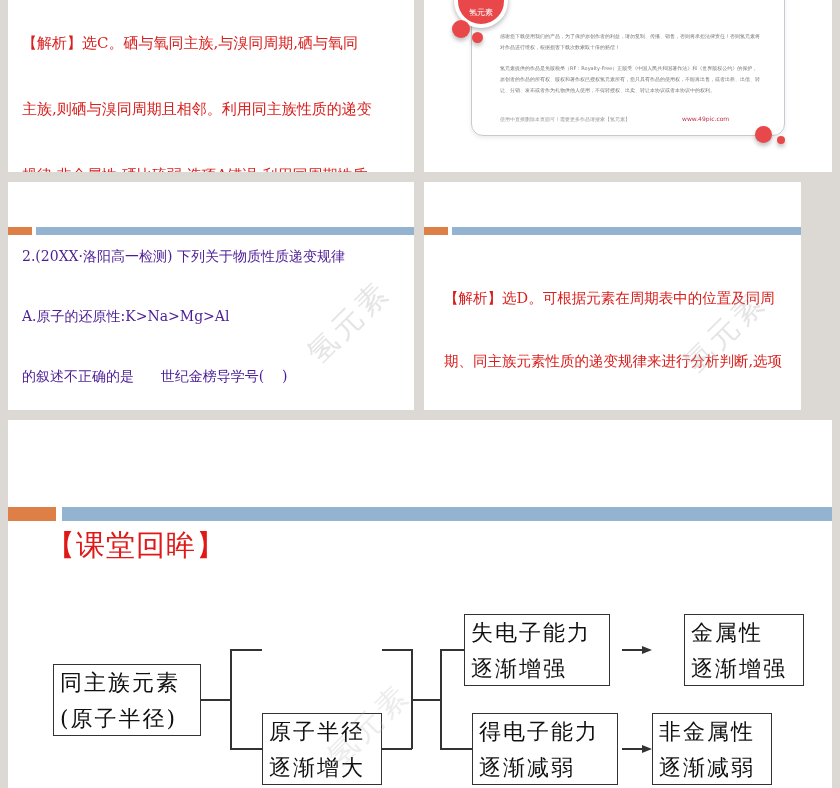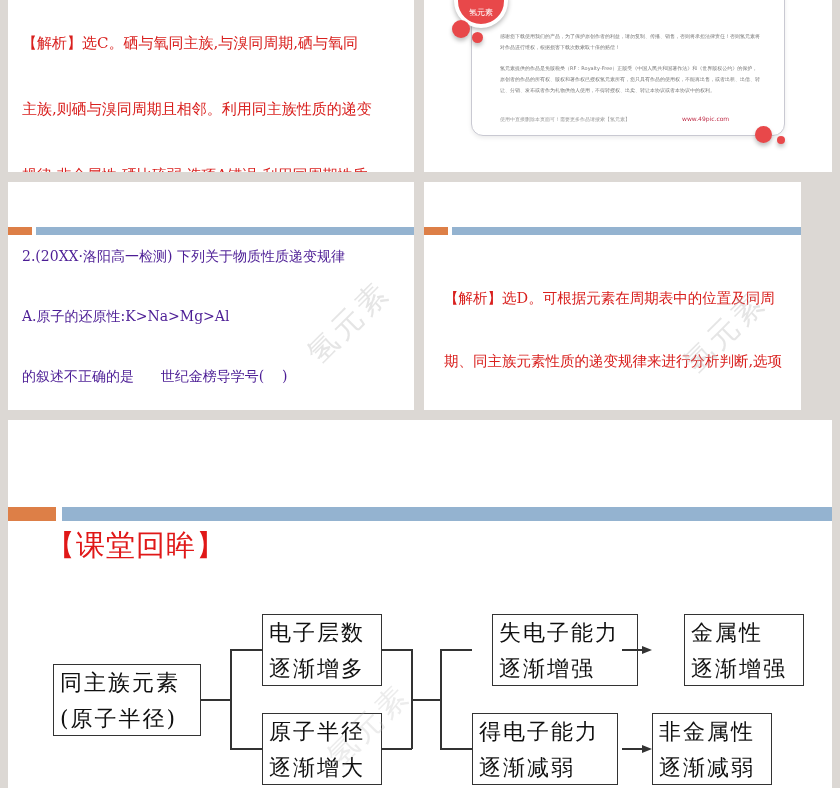--- a/index.html
+++ b/index.html
@@ -107,38 +107,34 @@
   <div style="position:absolute; left:0; top:0; width:824px; height:368px;">
     <div class="fbox" style="left:45px; top:244px; width:148px; height:72px;">
       <div>同主族元素</div>
       <div>(原子半径)</div>
     </div>
     <div class="ln" style="left:193px; top:279px; width:30px; height:1.5px;"></div>
     <div class="ln" style="left:222px; top:229px; width:1.5px; height:100px;"></div>
     <div class="ln" style="left:222px; top:229px; width:32px; height:1.5px;"></div>
     <div class="ln" style="left:222px; top:328px; width:32px; height:1.5px;"></div>
 
-    <div class="fbox" style="left:254px; top:194px; width:120px; height:72px;">
-      <div>电子层数</div>
-      <div>逐渐增多</div>
-    </div>
     <div class="fbox" style="left:254px; top:293px; width:120px; height:72px;">
       <div>原子半径</div>
       <div>逐渐增大</div>
     </div>
 
     <div class="ln" style="left:374px; top:229px; width:30px; height:1.5px;"></div>
     <div class="ln" style="left:374px; top:328px; width:30px; height:1.5px;"></div>
     <div class="ln" style="left:403px; top:229px; width:1.5px; height:100px;"></div>
     <div class="ln" style="left:403px; top:279px; width:30px; height:1.5px;"></div>
     <div class="ln" style="left:432px; top:229px; width:1.5px; height:100px;"></div>
     <div class="ln" style="left:432px; top:229px; width:32px; height:1.5px;"></div>
     <div class="ln" style="left:432px; top:328px; width:32px; height:1.5px;"></div>
 
-    <div class="fbox" style="left:484px; top:194px; width:146px; height:72px;">
+    <div class="fbox" style="left:456px; top:194px; width:146px; height:72px;">
       <div>失电子能力</div>
       <div>逐渐增强</div>
     </div>
     <div class="fbox" style="left:464px; top:293px; width:146px; height:72px;">
       <div>得电子能力</div>
       <div>逐渐减弱</div>
     </div>
 
     <div class="ln" style="left:614px; top:229px; width:22px; height:1.5px;"></div>
     <div class="arrow-head" style="left:634px; top:226px;"></div>

